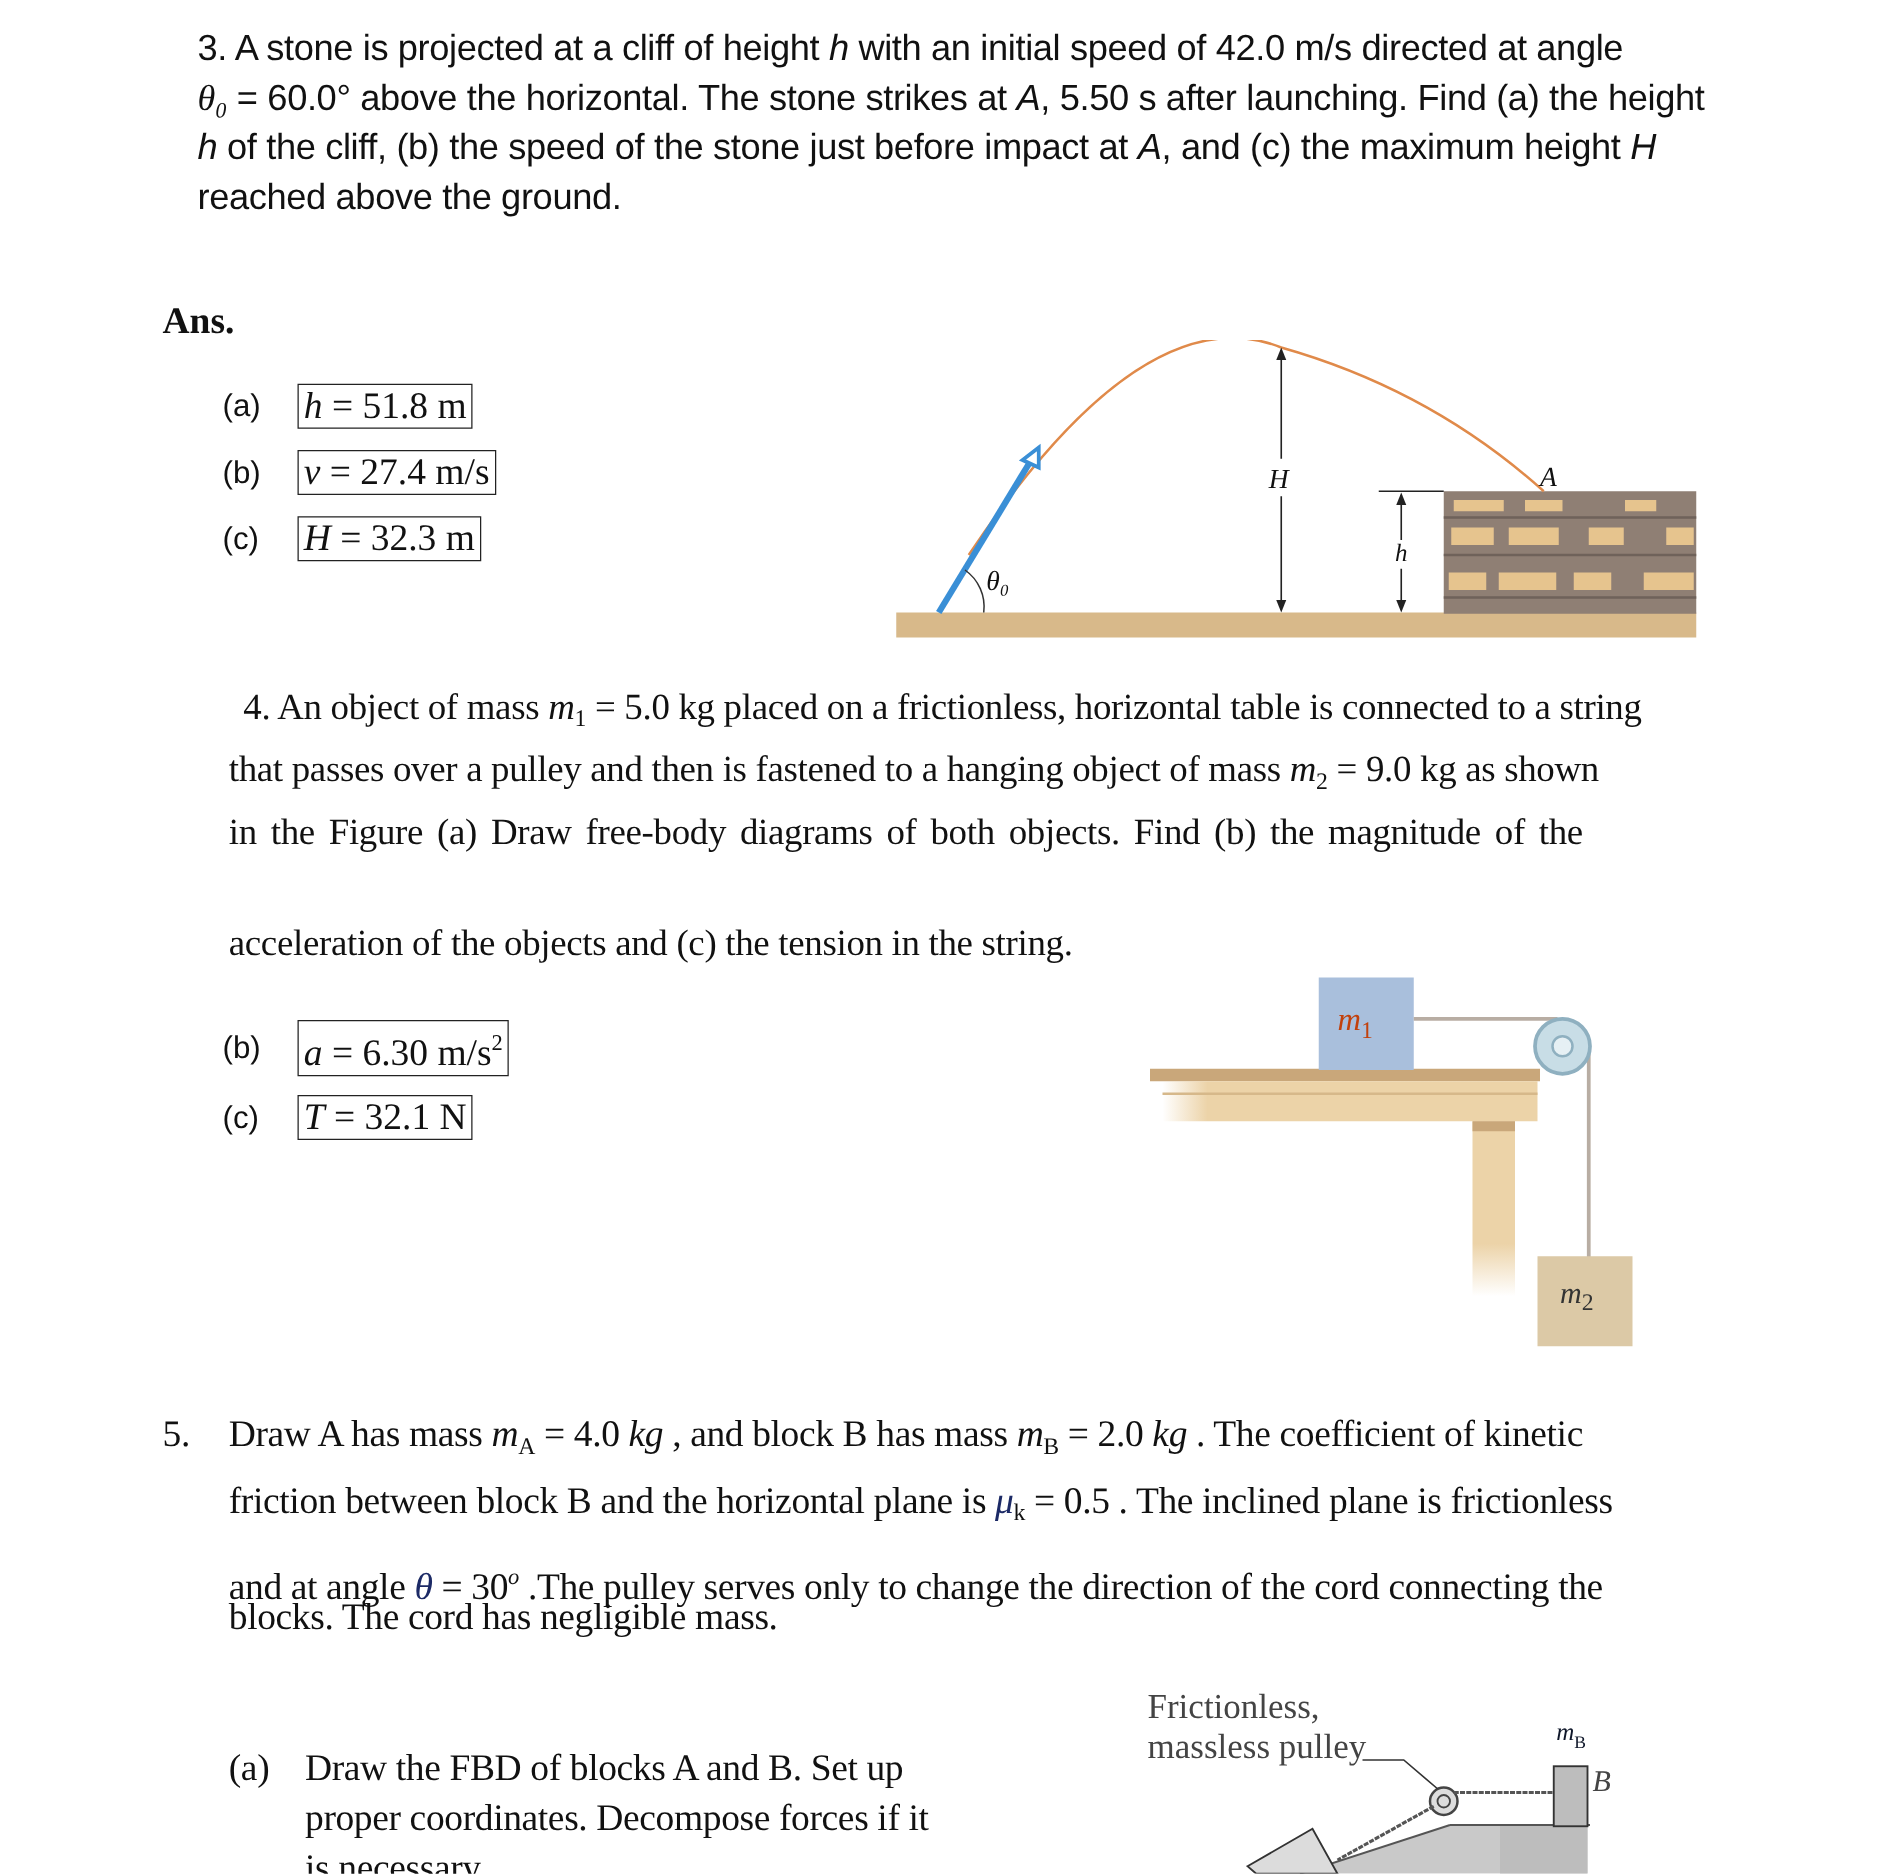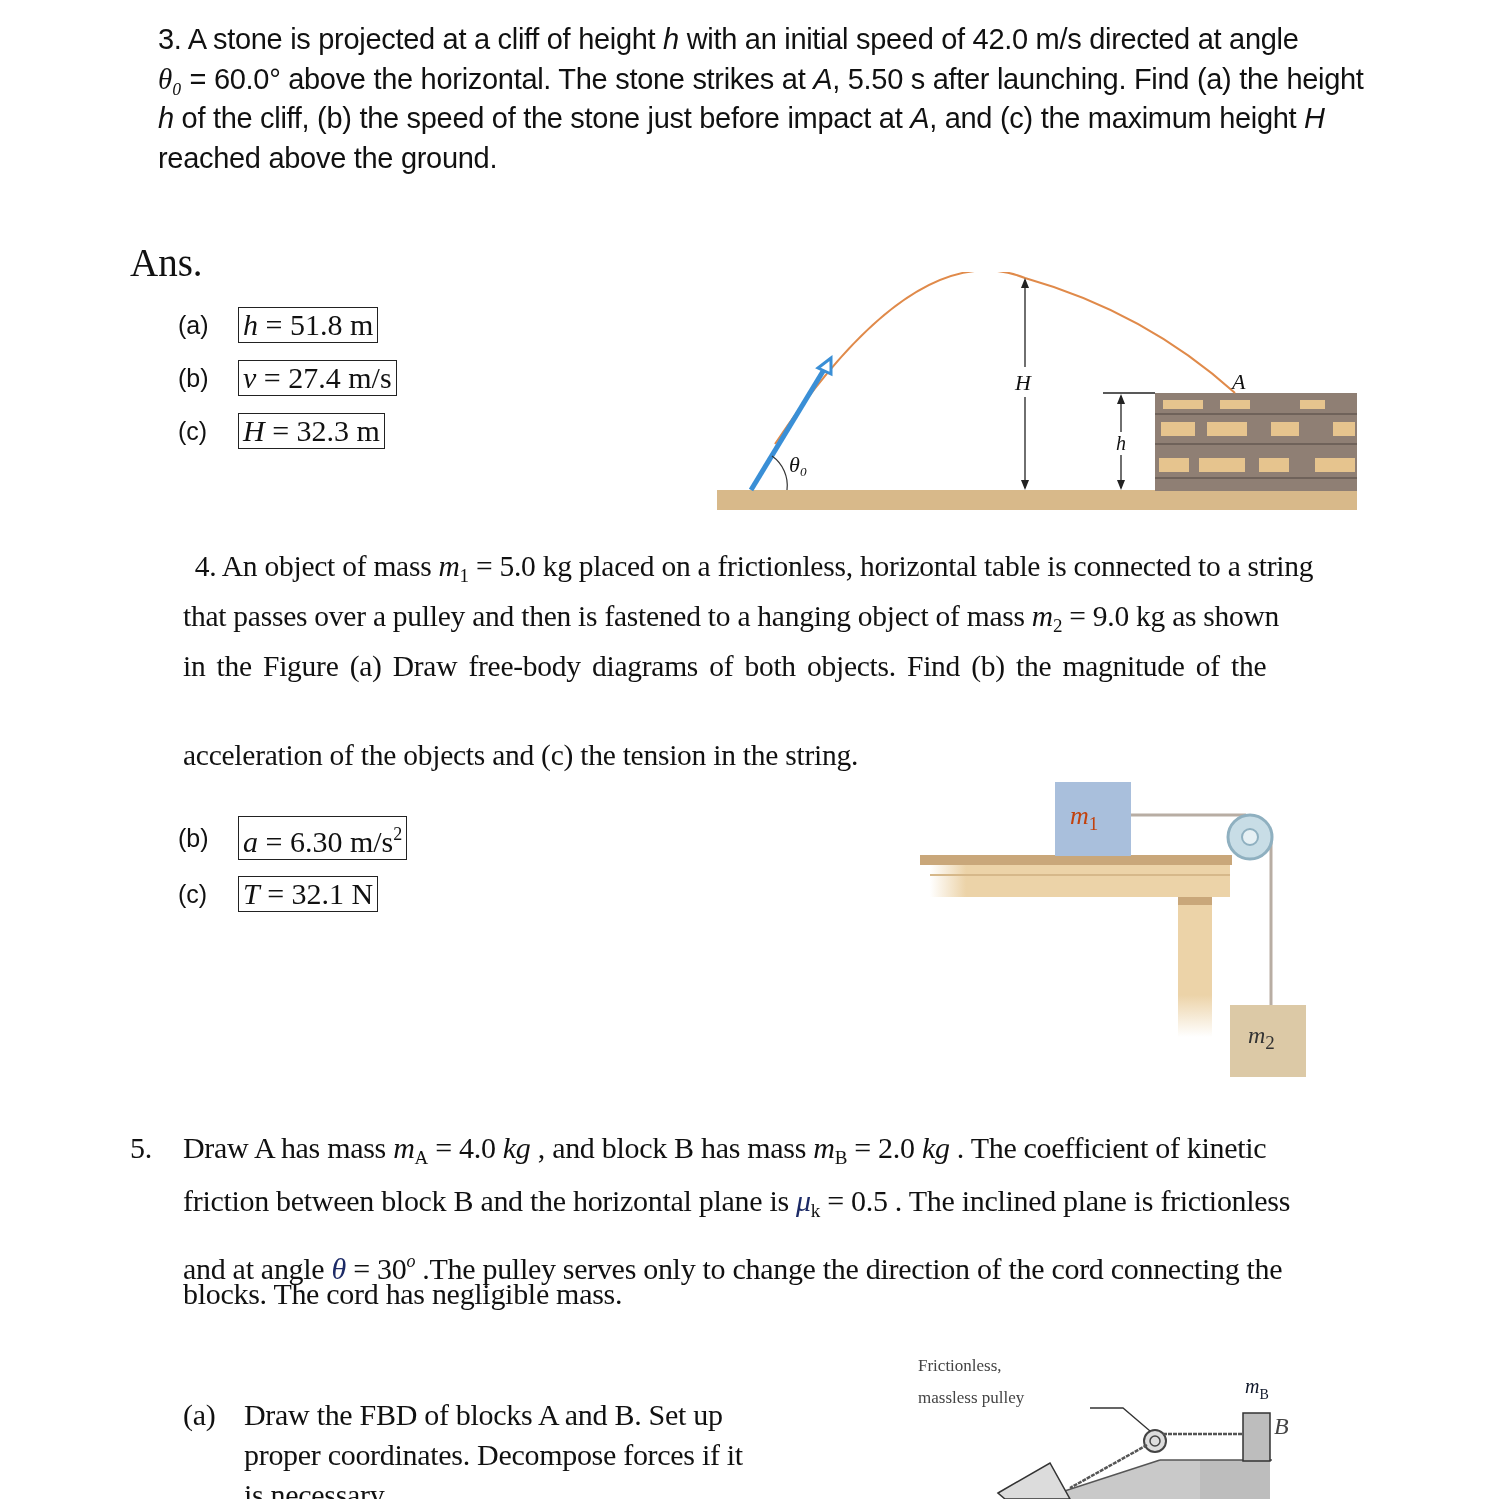--- a/index.html
+++ b/index.html
@@ -3,33 +3,33 @@
 <meta charset="utf-8">
 <style>
   html, body { margin: 0; padding: 0; background: #ffffff; }
   body { width: 1504px; height: 1499px; position: relative; overflow: hidden; color: #111; }
   .abs { position: absolute; }
   .sans { font-family: "Liberation Sans", "DejaVu Sans", sans-serif; }
   .serif { font-family: "Liberation Serif", "DejaVu Serif", serif; }
   .p3 { font-size: 29px; line-height: 39.5px; letter-spacing: -0.3px; }
   .p3 .line { white-space: nowrap; height: 39.5px; }
   .ital { font-style: italic; }
-  .ans-head { font-weight: normal; font-size: 39px; }
+  .ans-head { font-weight: bold; font-size: 30px; }
   .ans-row { display: flex; align-items: center; height: 40px; }
   .ans-label { font-size: 25px; width: 60px; }
   .ans-box { border: 1.5px solid #222; padding: 0 4px; font-size: 30px; line-height: 34px; white-space: nowrap; }
   .ans-box .v { font-style: italic; }
   .p4 { font-size: 29.5px; line-height: 50px; letter-spacing: -0.25px; }
   .p4 .line { white-space: nowrap; height: 50px; }
   .justify { display: flex; justify-content: center; }
   .sub { font-size: 19px; vertical-align: -6px; font-style: normal; }
   .sup { font-size: 18px; vertical-align: 12px; }
   .p5 .line { white-space: nowrap; }
   .math-blue { color: #1c2a66; font-style: italic; }
-  .caption { font-size: 17px; color: #444; line-height: 32px; }
+  .caption { font-size: 28px; color: #444; line-height: 32px; }
 </style>
 </head>
 <body>
 
 <div class="abs sans p3" style="left:130px; top:20px; width:1260px;margin-left:28px;">
   <div class="line">
     <span>3.</span>
     <span>A stone is projected at a cliff of height </span><span class="ital">h</span><span> with an initial speed of 42.0 m/s directed at angle</span>
   </div>
   <div class="line">

